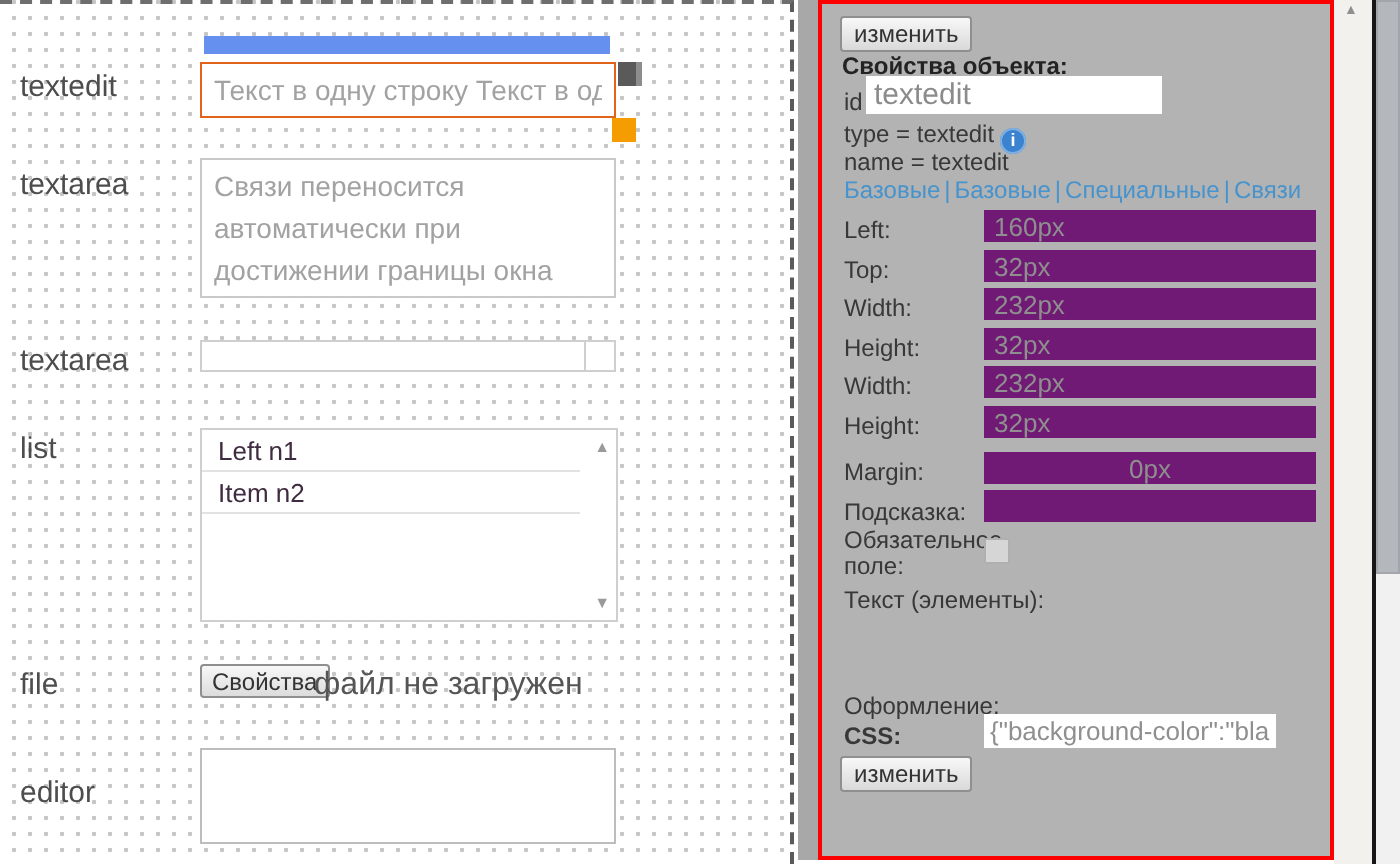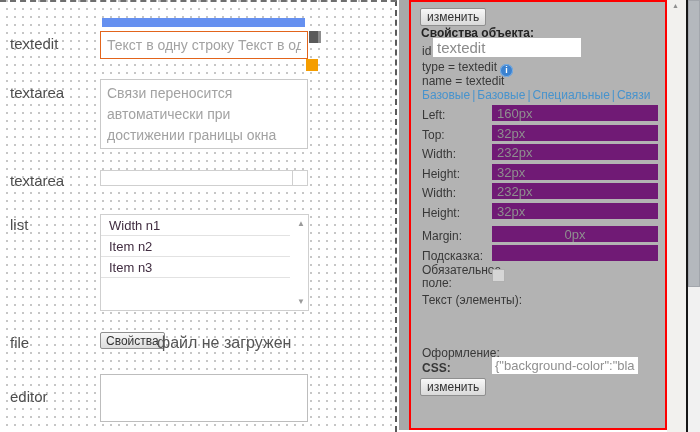--- a/index.html
+++ b/index.html
@@ -116,23 +116,22 @@
     <span class="widget-label" style="top:82px">textarea</span>
     <div class="textarea-box">Связи переносится автоматически при достижении границы окна</div>
 
     <span class="widget-label" style="top:170px">textarea</span>
     <div class="textbox-input">
       <div class="textbox-spin"></div>
     </div>
 
     <span class="widget-label" style="top:214px">list</span>
     <div class="list-box">
-      <div class="list-row">Width n1</div>
+      <div class="list-row">Left n1</div>
       <div class="list-row">Item n2</div>
-      <div class="list-row">Item n3</div>
       <span class="list-arrow up">▲</span>
       <span class="list-arrow down">▼</span>
     </div>
 
     <span class="widget-label" style="top:332px">file</span>
     <button class="file-btn">Свойства</button>
     <span class="file-status">файл не загружен</span>
 
     <span class="widget-label" style="top:386px">editor</span>
     <div class="editor-box"></div>

